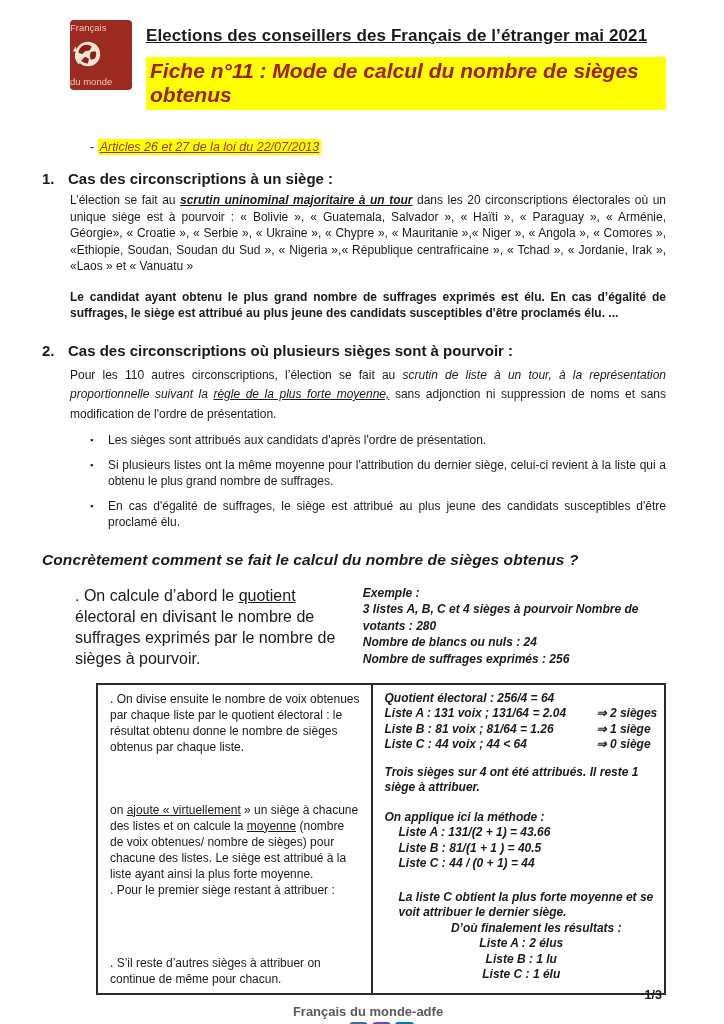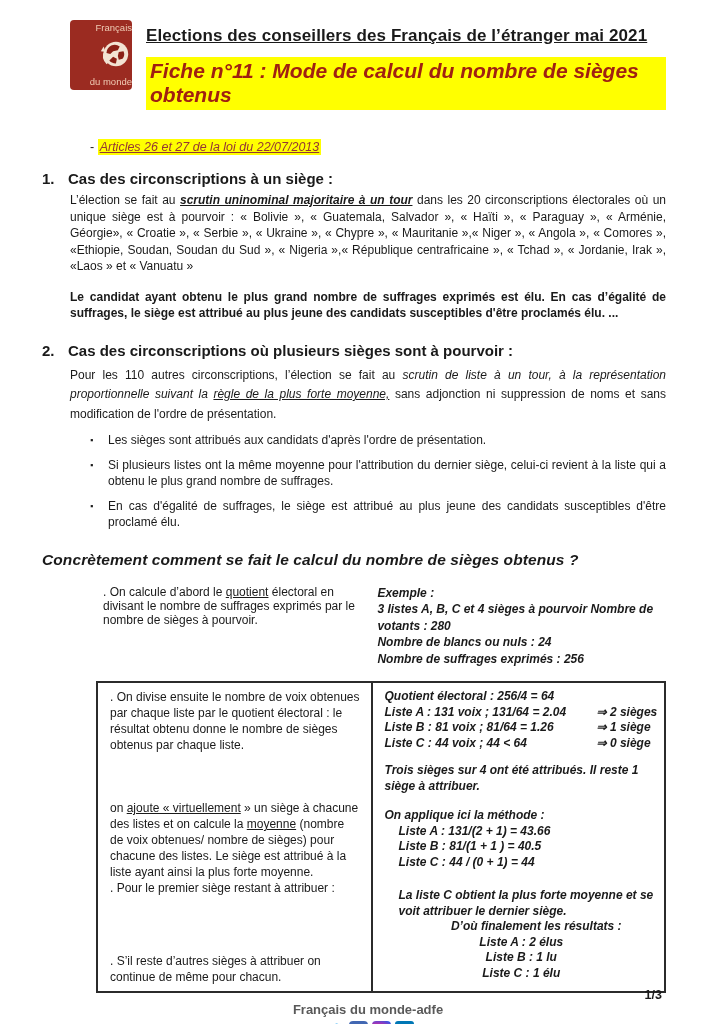--- a/index.html
+++ b/index.html
@@ -6,21 +6,21 @@
   body{
     width:724px;height:1024px;background:#ffffff;position:relative;
     font-family:"Liberation Sans",sans-serif;color:#1a1a1a;overflow:hidden;
   }
   .page{padding:20px 58px 0 70px;}
 
   
   .header{display:flex;align-items:flex-start;}
   .logo{
     width:62px;height:70px;background:var(--logo_red,#9b2b21);border-radius:4px;
-    color:#f0cbb4;display:flex;flex-direction:column;align-items:flex-end;justify-content:space-between;
+    color:#f0cbb4;display:flex;flex-direction:column;align-items:flex-start;justify-content:space-between;
     font-size:9.5px;padding:3px 0;box-sizing:border-box;flex:0 0 auto;
   }
   .logo .logo-word{line-height:10px;}
   .header-text{margin-left:14px;padding-top:6px;}
   .doc-title{font-size:17px;font-weight:bold;text-decoration:underline;letter-spacing:.1px;}
   .doc-subtitle{
     display:inline-block;margin-top:11px;background:var(--highlight_yellow,#ffff00);
     color:var(--maroon_fiche,#a02011);font-weight:bold;font-size:21px;padding:2px 5px 3px 4px;font-style:italic;
   }
 
@@ -41,21 +41,21 @@
   .em-u{font-style:italic;text-decoration:underline;font-weight:bold;}
   ul.bullets{list-style:none;margin:8px 0 0 0;padding:0;}
   ul.bullets li{display:flex;font-size:12px;line-height:16.5px;margin-top:8px;}
   ul.bullets .bullet-glyph{flex:0 0 auto;width:18px;margin-left:20px;font-size:9px;line-height:16.5px;}
   ul.bullets .bullet-text{flex:1;text-align:justify;}
 
   .question{font-size:15.5px;font-weight:bold;font-style:italic;margin:20px 0 0 -28px;letter-spacing:.1px;}
 
   
   .calc-intro{display:flex;margin:16px 0 0 5px;}
-  .calc-intro .left{width:285px;font-size:12px;line-height:14px;margin-left:28px;}
+  .calc-intro .left{width:285px;font-size:16px;line-height:21px;}
   .calc-intro .right{width:311px;margin-left:10px;font-size:12px;line-height:16.5px;font-style:italic;font-weight:600;}
   .u{text-decoration:underline;}
 
   
   .calc-box{display:flex;margin:14px 0 0 0;padding-left:26px;}
   .calc-box .cell{border:2px solid #2b2b2b;box-sizing:border-box;min-height:296px;}
   .calc-box .cell-left{width:288px;padding:6px 10px 6px 12px;font-size:12px;line-height:16px;}
   .calc-box .cell-right{width:308px;margin-left:-2px;padding:6px 6px 6px 12px;font-size:12px;line-height:15.5px;font-style:italic;font-weight:600;}
   .cell-left .p2{margin-top:47px;}
   .cell-left .p3{margin-top:57px;}

